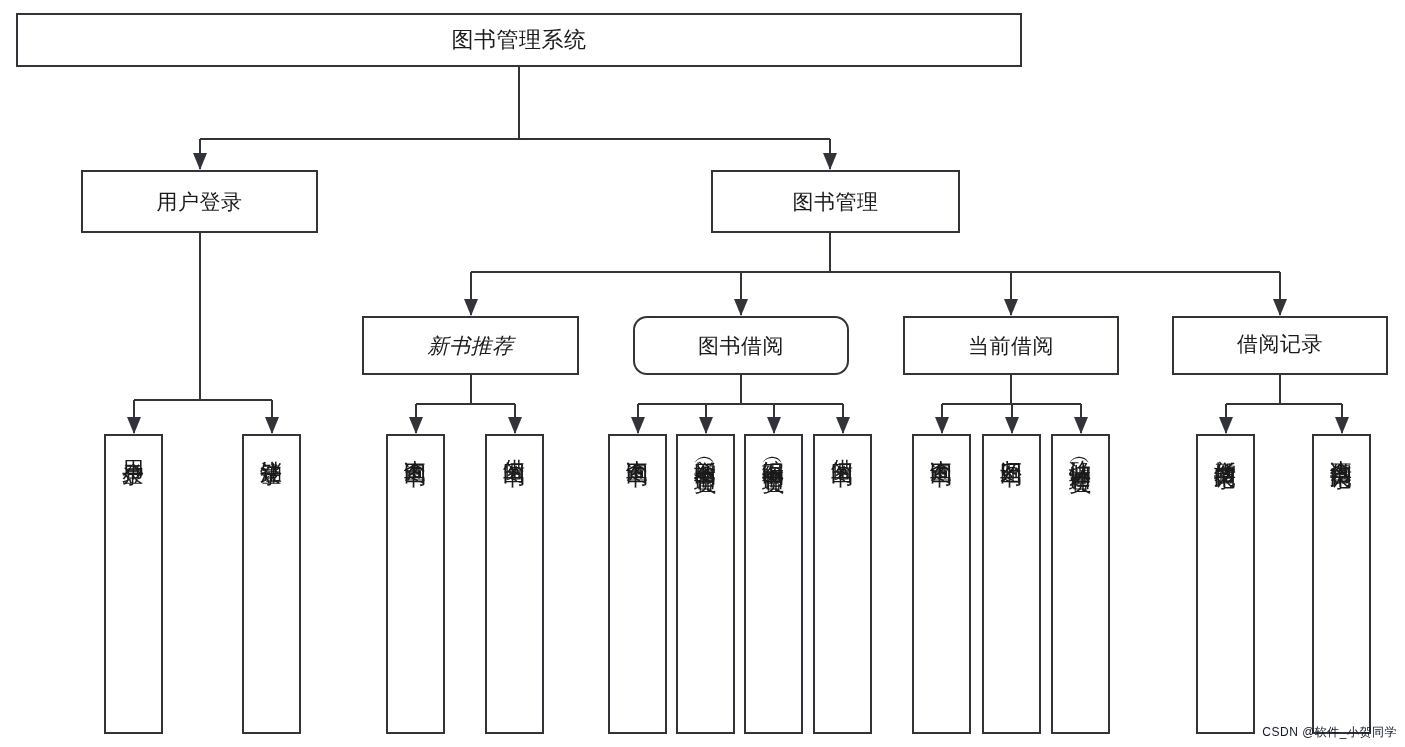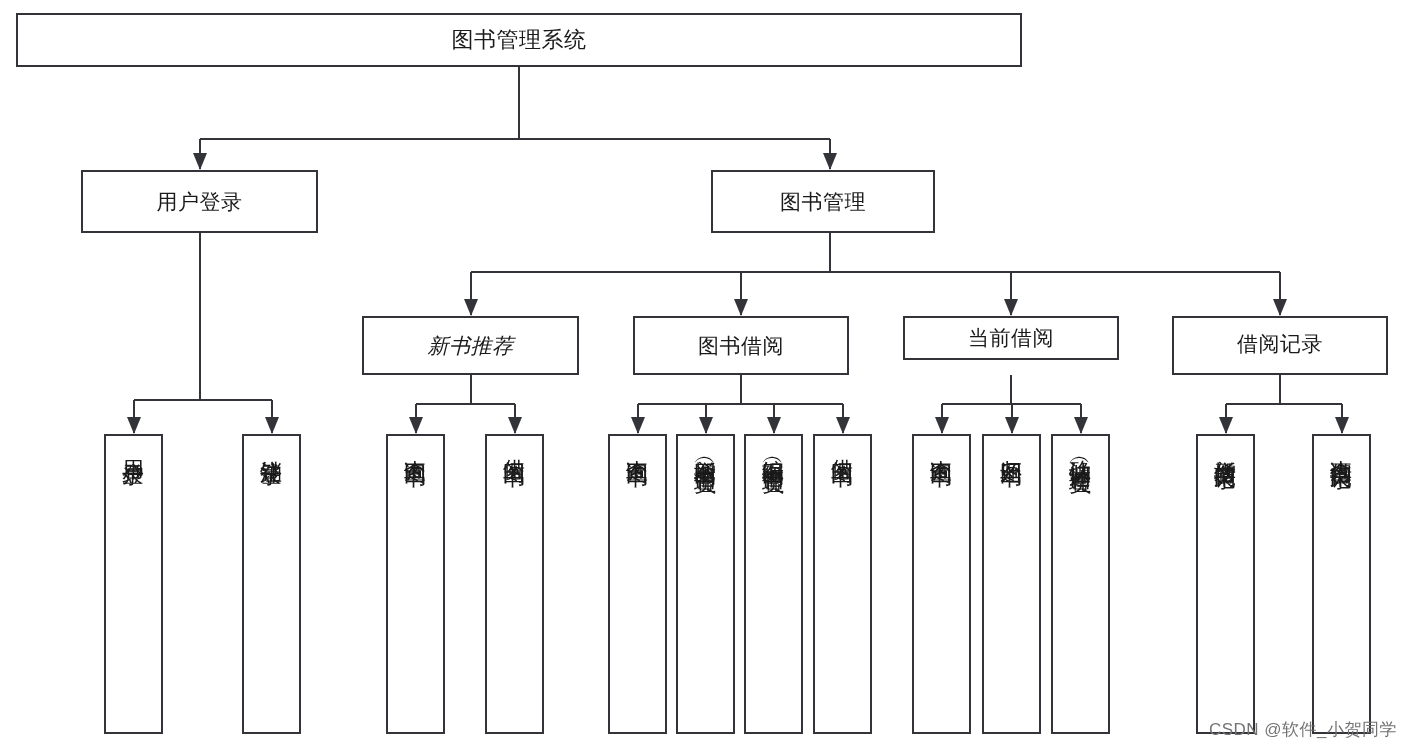--- a/index.html
+++ b/index.html
@@ -60,22 +60,22 @@
     text-orientation: upright;
     font-size: 22px;
     line-height: 1.05;
     letter-spacing: 2px;
     white-space: nowrap;
   }
   .watermark {
     position: absolute;
     right: 8px;
     bottom: 6px;
-    font-size: 17px;
-    color: #737373;
+    font-size: 12px;
+    color: #0f172a;
     z-index: 5;
     white-space: nowrap;
     letter-spacing: 0.5px;
     margin-left: 10px;
   }
 </style>
 </head>
 <body>
 
 <div id="canvas">
@@ -133,30 +133,30 @@
       <line x1="1342" y1="404" x2="1342" y2="433" stroke="#33333a" stroke-width="2.5" shape-rendering="crispEdges"></line>
       <path d="M 1335 417 L 1349 417 L 1342 434 Z" fill="#33333a"></path>
     </svg>
   <div id="nodes-layer">
       <div class="node horiz root" style="left: 16px; top: 13px; width: 1006px; height: 54px;">
         <span class="node-label">图书管理系统</span>
       </div>
       <div class="node horiz" style="left: 81px; top: 170px; width: 237px; height: 63px;">
         <span class="node-label">用户登录</span>
       </div>
-      <div class="node horiz" style="left: 711px; top: 170px; width: 224px; height: 63px;">
+      <div class="node horiz" style="left: 711px; top: 170px; width: 249px; height: 63px;">
         <span class="node-label">图书管理</span>
       </div>
       <div class="node horiz" style="left: 362px; top: 316px; width: 217px; height: 59px; font-style: italic;">
         <span class="node-label">新书推荐</span>
       </div>
-      <div class="node horiz" style="left: 633px; top: 316px; width: 216px; height: 59px;">
+      <div class="node horiz" style="left: 633px; top: 316px; width: 216px; height: 59px; border-radius: 14px;">
         <span class="node-label">图书借阅</span>
       </div>
-      <div class="node horiz" style="left: 903px; top: 316px; width: 216px; height: 44px;">
+      <div class="node horiz" style="left: 903px; top: 316px; width: 216px; height: 59px;">
         <span class="node-label">当前借阅</span>
       </div>
       <div class="node horiz" style="left: 1172px; top: 316px; width: 216px; height: 59px; font-family: Liberation Mono, monospace;">
         <span class="node-label">借阅记录</span>
       </div>
       <div class="node vert" style="left: 104px; top: 434px; width: 59px; height: 300px;">
         <span class="node-label">用户登录</span>
       </div>
       <div class="node vert" style="left: 242px; top: 434px; width: 59px; height: 300px;">
         <span class="node-label">注销登录</span>

